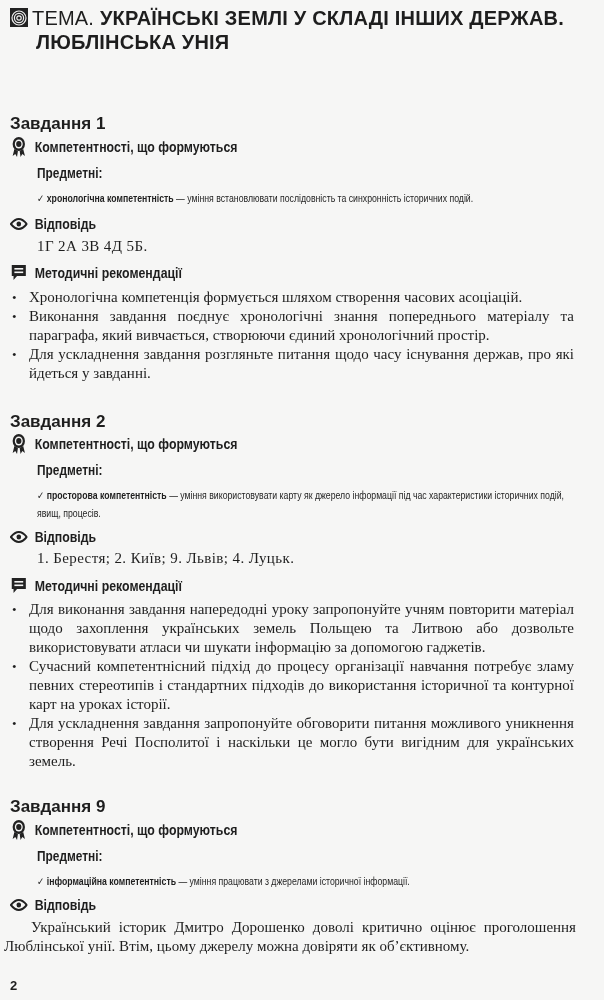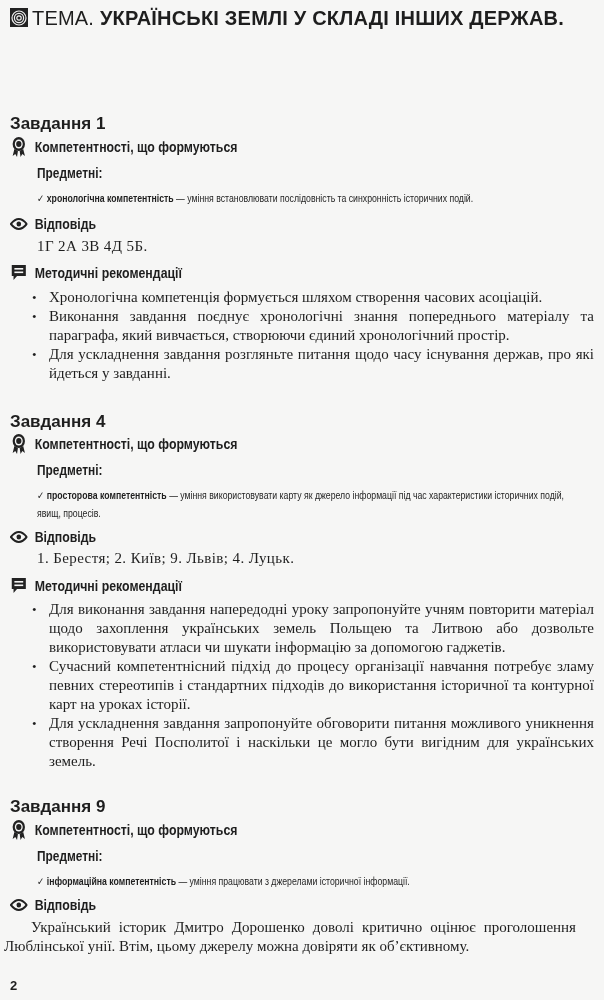--- a/index.html
+++ b/index.html
@@ -39,21 +39,21 @@
   }
   .comp b { font-weight: bold; }
   .answer {
     position: absolute; left: 37px; font-size: 15px; letter-spacing: 0.4px;
   }
   .answer-para {
     position: absolute; left: 4px; width: 572px; font-size: 15px; line-height: 19px;
     text-indent: 27px; text-align: justify;
   }
   ul.bul {
-    position: absolute; left: 32px; width: 562px; margin: 0; padding: 0; list-style: none;
+    position: absolute; left: 12px; width: 562px; margin: 0; padding: 0; list-style: none;
     font-size: 15px; line-height: 19px;
   }
   ul.bul li { position: relative; padding-left: 17px; text-align: justify; }
   ul.bul li::before { content: "•"; position: absolute; left: 0; top: 0; font-size: 13px; }
   .page-num {
     position: absolute; left: 10px; top: 978px; font-family: "Liberation Sans", sans-serif;
     font-weight: bold; font-size: 13px;
   }
 </style>
 </head>
@@ -62,20 +62,21 @@
 <div class="title">
   <span class="title-icon">
     <svg width="18" height="18" viewBox="0 0 18 18">
         <rect width="18" height="18" fill="#222"></rect>
         <circle cx="9" cy="9" r="7" fill="none" stroke="#eee" stroke-width="1.2"></circle>
         <circle cx="9" cy="9" r="4.6" fill="none" stroke="#eee" stroke-width="1.2"></circle>
         <circle cx="9" cy="9" r="2.2" fill="none" stroke="#eee" stroke-width="1.2"></circle>
       </svg>
   </span><span class="lead">ТЕМА.</span>
   <span>УКРАЇНСЬКІ ЗЕМЛІ У СКЛАДІ ІНШИХ ДЕРЖАВ.</span>
+  <span class="title-line2">ЛЮБЛІНСЬКА УНІЯ</span>
 </div>
 
 <div class="task-h" style="top:106px">Завдання 1</div>
 <div class="row-h" style="top:137px">
   <span class="ic">
       <svg width="18" height="22" viewBox="0 0 18 22">
         <circle cx="9" cy="8" r="7" fill="#222"></circle>
         <circle cx="9" cy="8" r="4.5" fill="#f6f6f5"></circle>
         <circle cx="9" cy="8" r="3" fill="#222"></circle>
         <path d="M4 13 L2 20 L5 18 L7 21 L8 15 Z M14 13 L16 20 L13 18 L11 21 L10 15 Z" fill="#222"></path>
@@ -107,21 +108,21 @@
       </svg>
     </span>
   <span>Методичні рекомендації</span>
 </div>
 <ul class="bul" style="top:288px">
   <li>Хронологічна компетенція формується шляхом створення часових асоціацій.</li>
   <li>Виконання завдання поєднує хронологічні знання попереднього матеріалу та параграфа, який вивчається, створюючи єдиний хронологічний простір.</li>
   <li>Для ускладнення завдання розгляньте питання щодо часу існування держав, про які йдеться у завданні.</li>
 </ul>
 
-<div class="task-h" style="top:404px">Завдання 4</div>
+<div class="task-h" style="top:404px">Завдання 2</div>
 <div class="row-h" style="top:434px">
   <span class="ic">
       <svg width="18" height="22" viewBox="0 0 18 22">
         <circle cx="9" cy="8" r="7" fill="#222"></circle>
         <circle cx="9" cy="8" r="4.5" fill="#f6f6f5"></circle>
         <circle cx="9" cy="8" r="3" fill="#222"></circle>
         <path d="M4 13 L2 20 L5 18 L7 21 L8 15 Z M14 13 L16 20 L13 18 L11 21 L10 15 Z" fill="#222"></path>
       </svg>
     </span>
   <span>Компетентності, що формуються</span>

